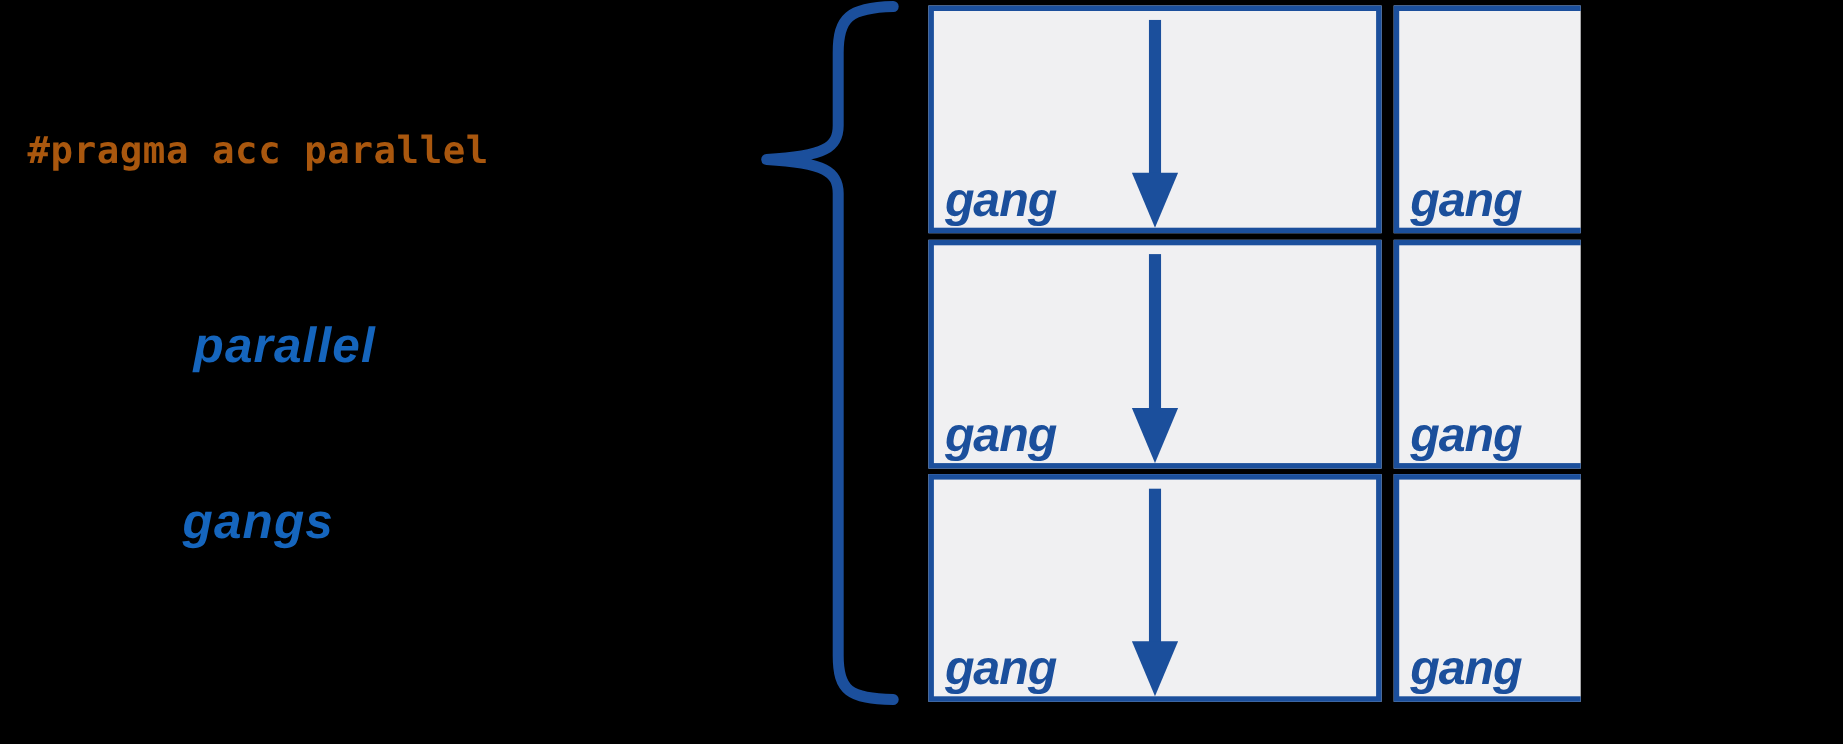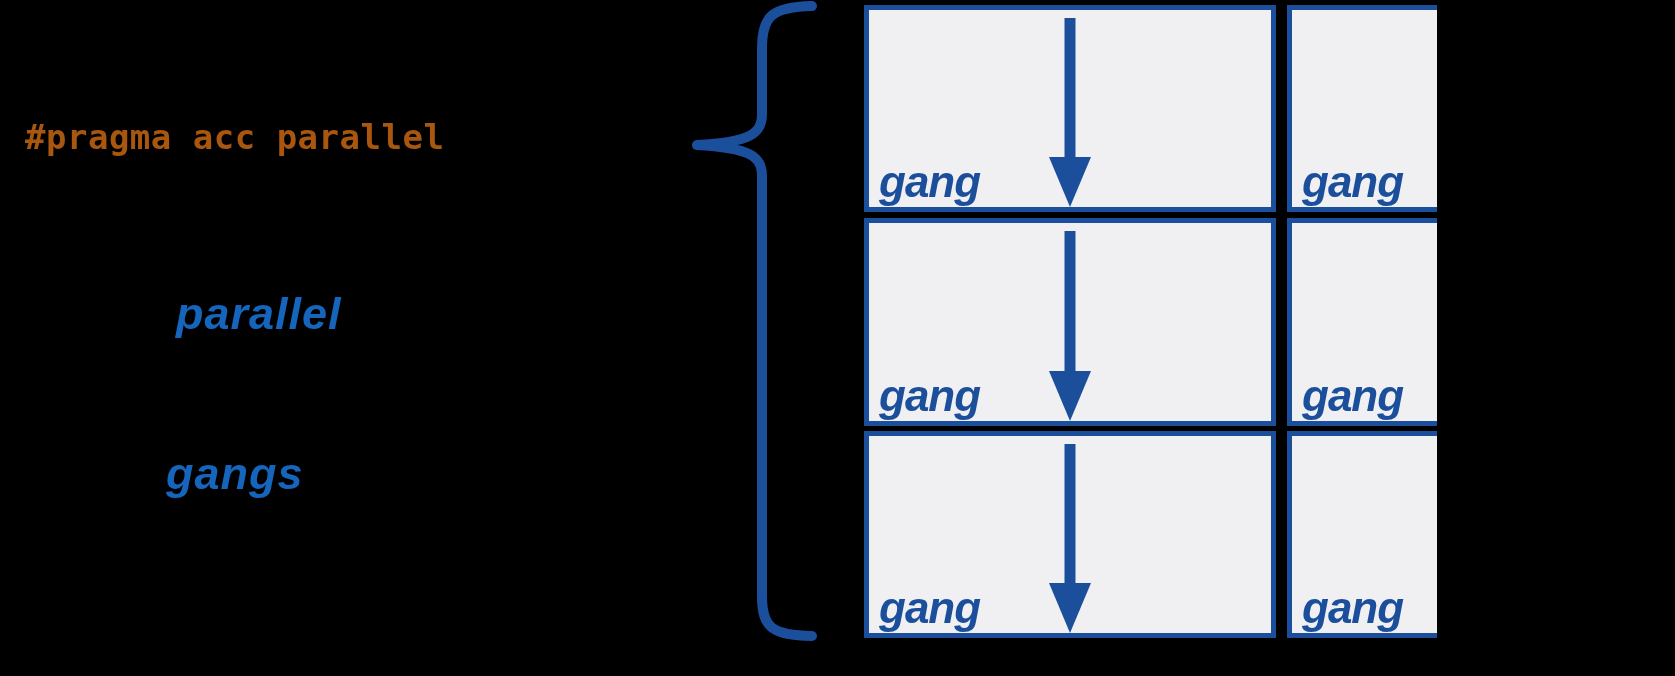--- a/index.html
+++ b/index.html
@@ -33,21 +33,20 @@
     font-size:45px;line-height:1;letter-spacing:1px;
     color:var(--accent2);
   }
   .parallel-label{left:176px;top:291px;}
   .gangs-label{left:166px;top:451px;}
   .brace{position:absolute;left:0;top:0;width:1675px;height:676px;pointer-events:none;}
   .gang-box{
     position:absolute;
     background:var(--boxfill);
     border:5px solid var(--accent);
-    margin-left:20px;
   }
   .c1{left:844px;width:412px;}
   .c2{left:1267px;width:408px;}
   .r1{top:5px;height:207px;}
   .r2{top:218px;height:208px;}
   .r3{top:431px;height:207px;}
   .gang-label{
     position:absolute;left:10px;bottom:3px;
     font-weight:bold;font-style:italic;
     font-size:44px;line-height:1;letter-spacing:-1px;

